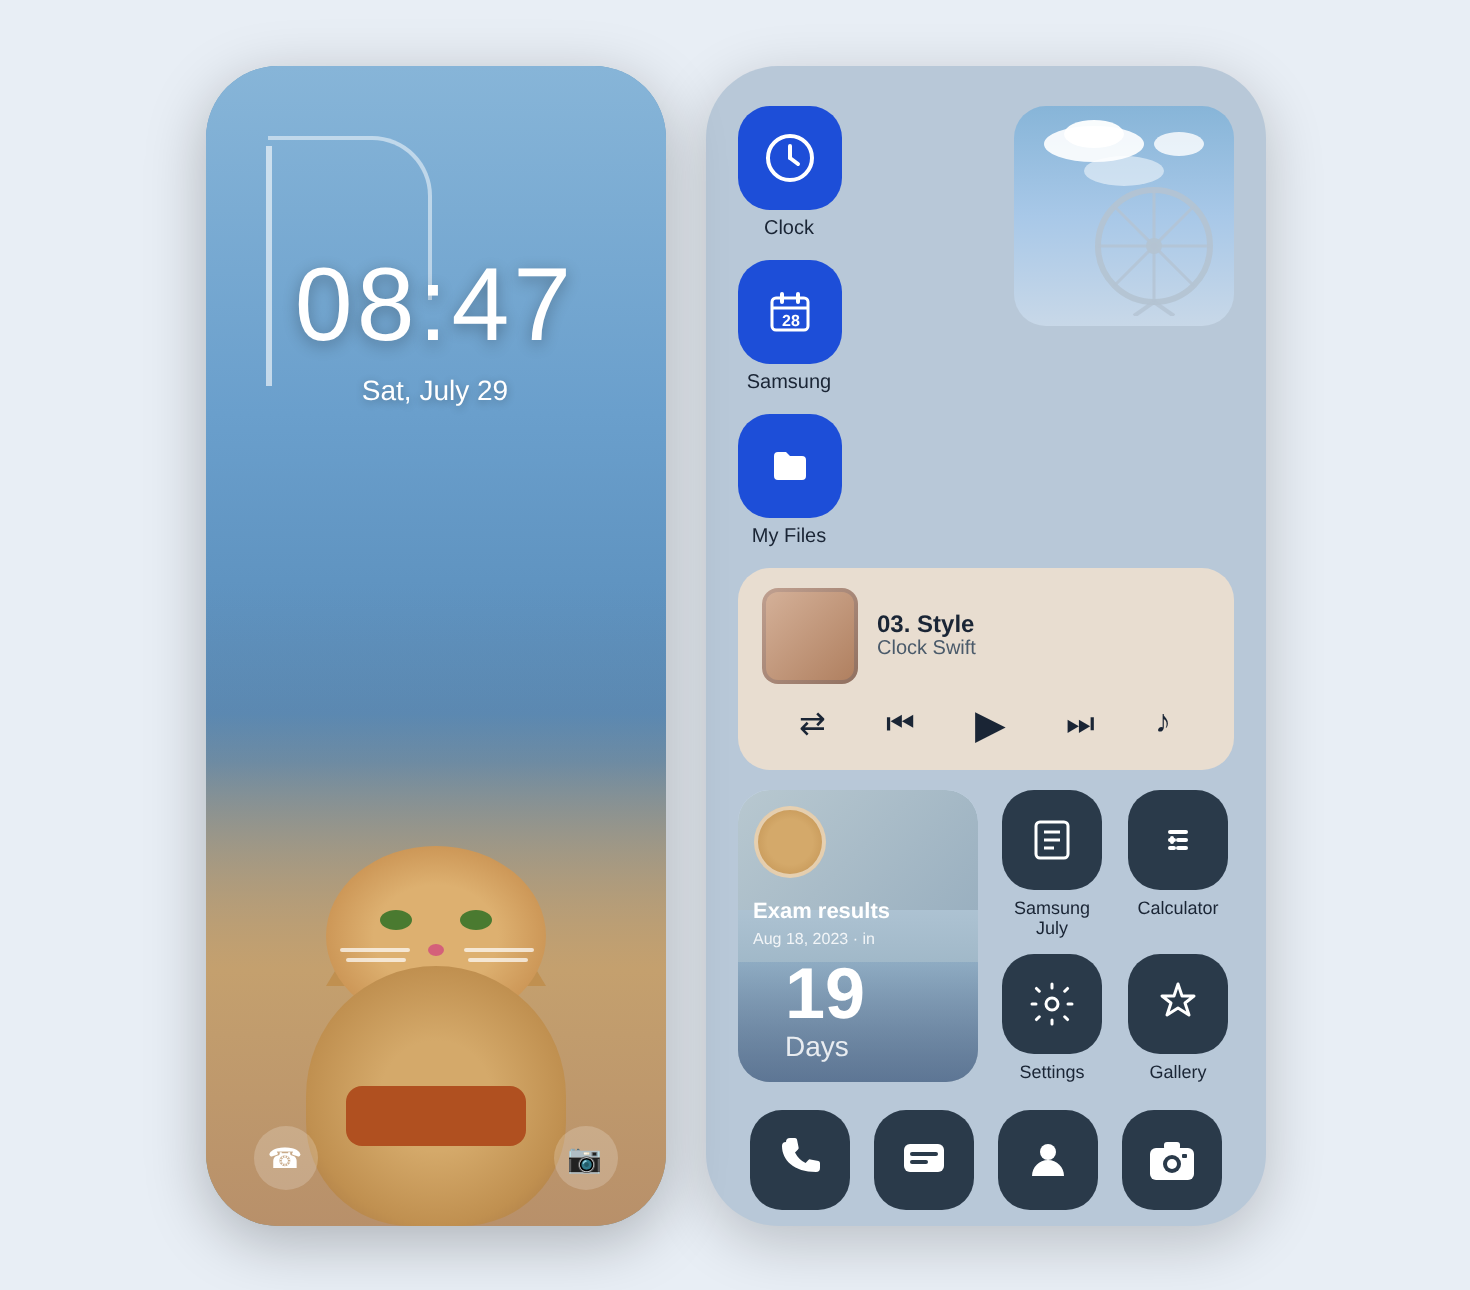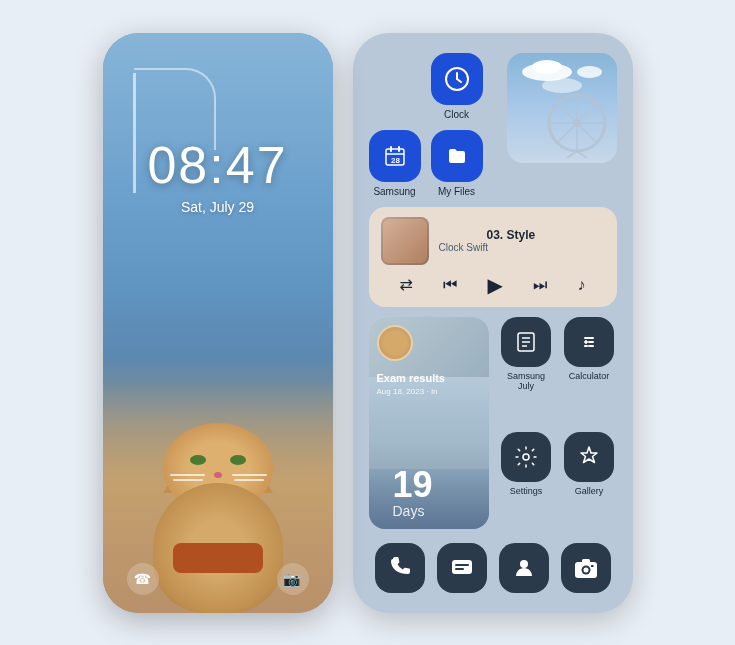--- a/index.html
+++ b/index.html
@@ -49,21 +49,20 @@
       border-right: 2px solid rgba(255,255,255,0.5);
       border-top: 2px solid rgba(255,255,255,0.5);
       border-radius: 0 30px 0 0;
     }
     .phone-left .time-display {
       position: absolute;
       top: 90px;
       left: 0; right: 0;
       text-align: center;
       color: white;
-      margin-top: 12px;
     }
     .phone-left .time-display .time {
       font-size: 52px;
       font-weight: 300;
       letter-spacing: 2px;
       text-shadow: 0 2px 8px rgba(0,0,0,0.3);
     }
     .phone-left .time-display .date {
       font-size: 14px;
       margin-top: 4px;
@@ -194,21 +193,22 @@
       flex-direction: column;
       gap: 10px;
       box-shadow: 0 8px 30px rgba(0,0,0,0.2);
       overflow: hidden;
     }
 
     
     .icon-grid-row {
       display: flex;
       gap: 10px;
-      justify-content: flex-end;
+      justify-content: flex-start;
+      flex-direction: column;
     }
     .app-icon-item {
       display: flex;
       flex-direction: column;
       align-items: center;
       gap: 4px;
     }
     .app-icon-box {
       width: 52px;
       height: 52px;
@@ -263,21 +263,20 @@
     .album-art-inner {
       position: absolute;
       inset: 2px;
       background: linear-gradient(135deg, #d4b098 0%, #b08060 100%);
       border-radius: 6px;
     }
     .music-info .song-title {
       font-size: 12px;
       font-weight: 600;
       color: #1a2535;
-      margin-left: 48px;
     }
     .music-info .artist {
       font-size: 10px;
       color: #4a5a6a;
     }
     .music-controls {
       display: flex;
       align-items: center;
       justify-content: space-around;
       padding: 0 4px;

